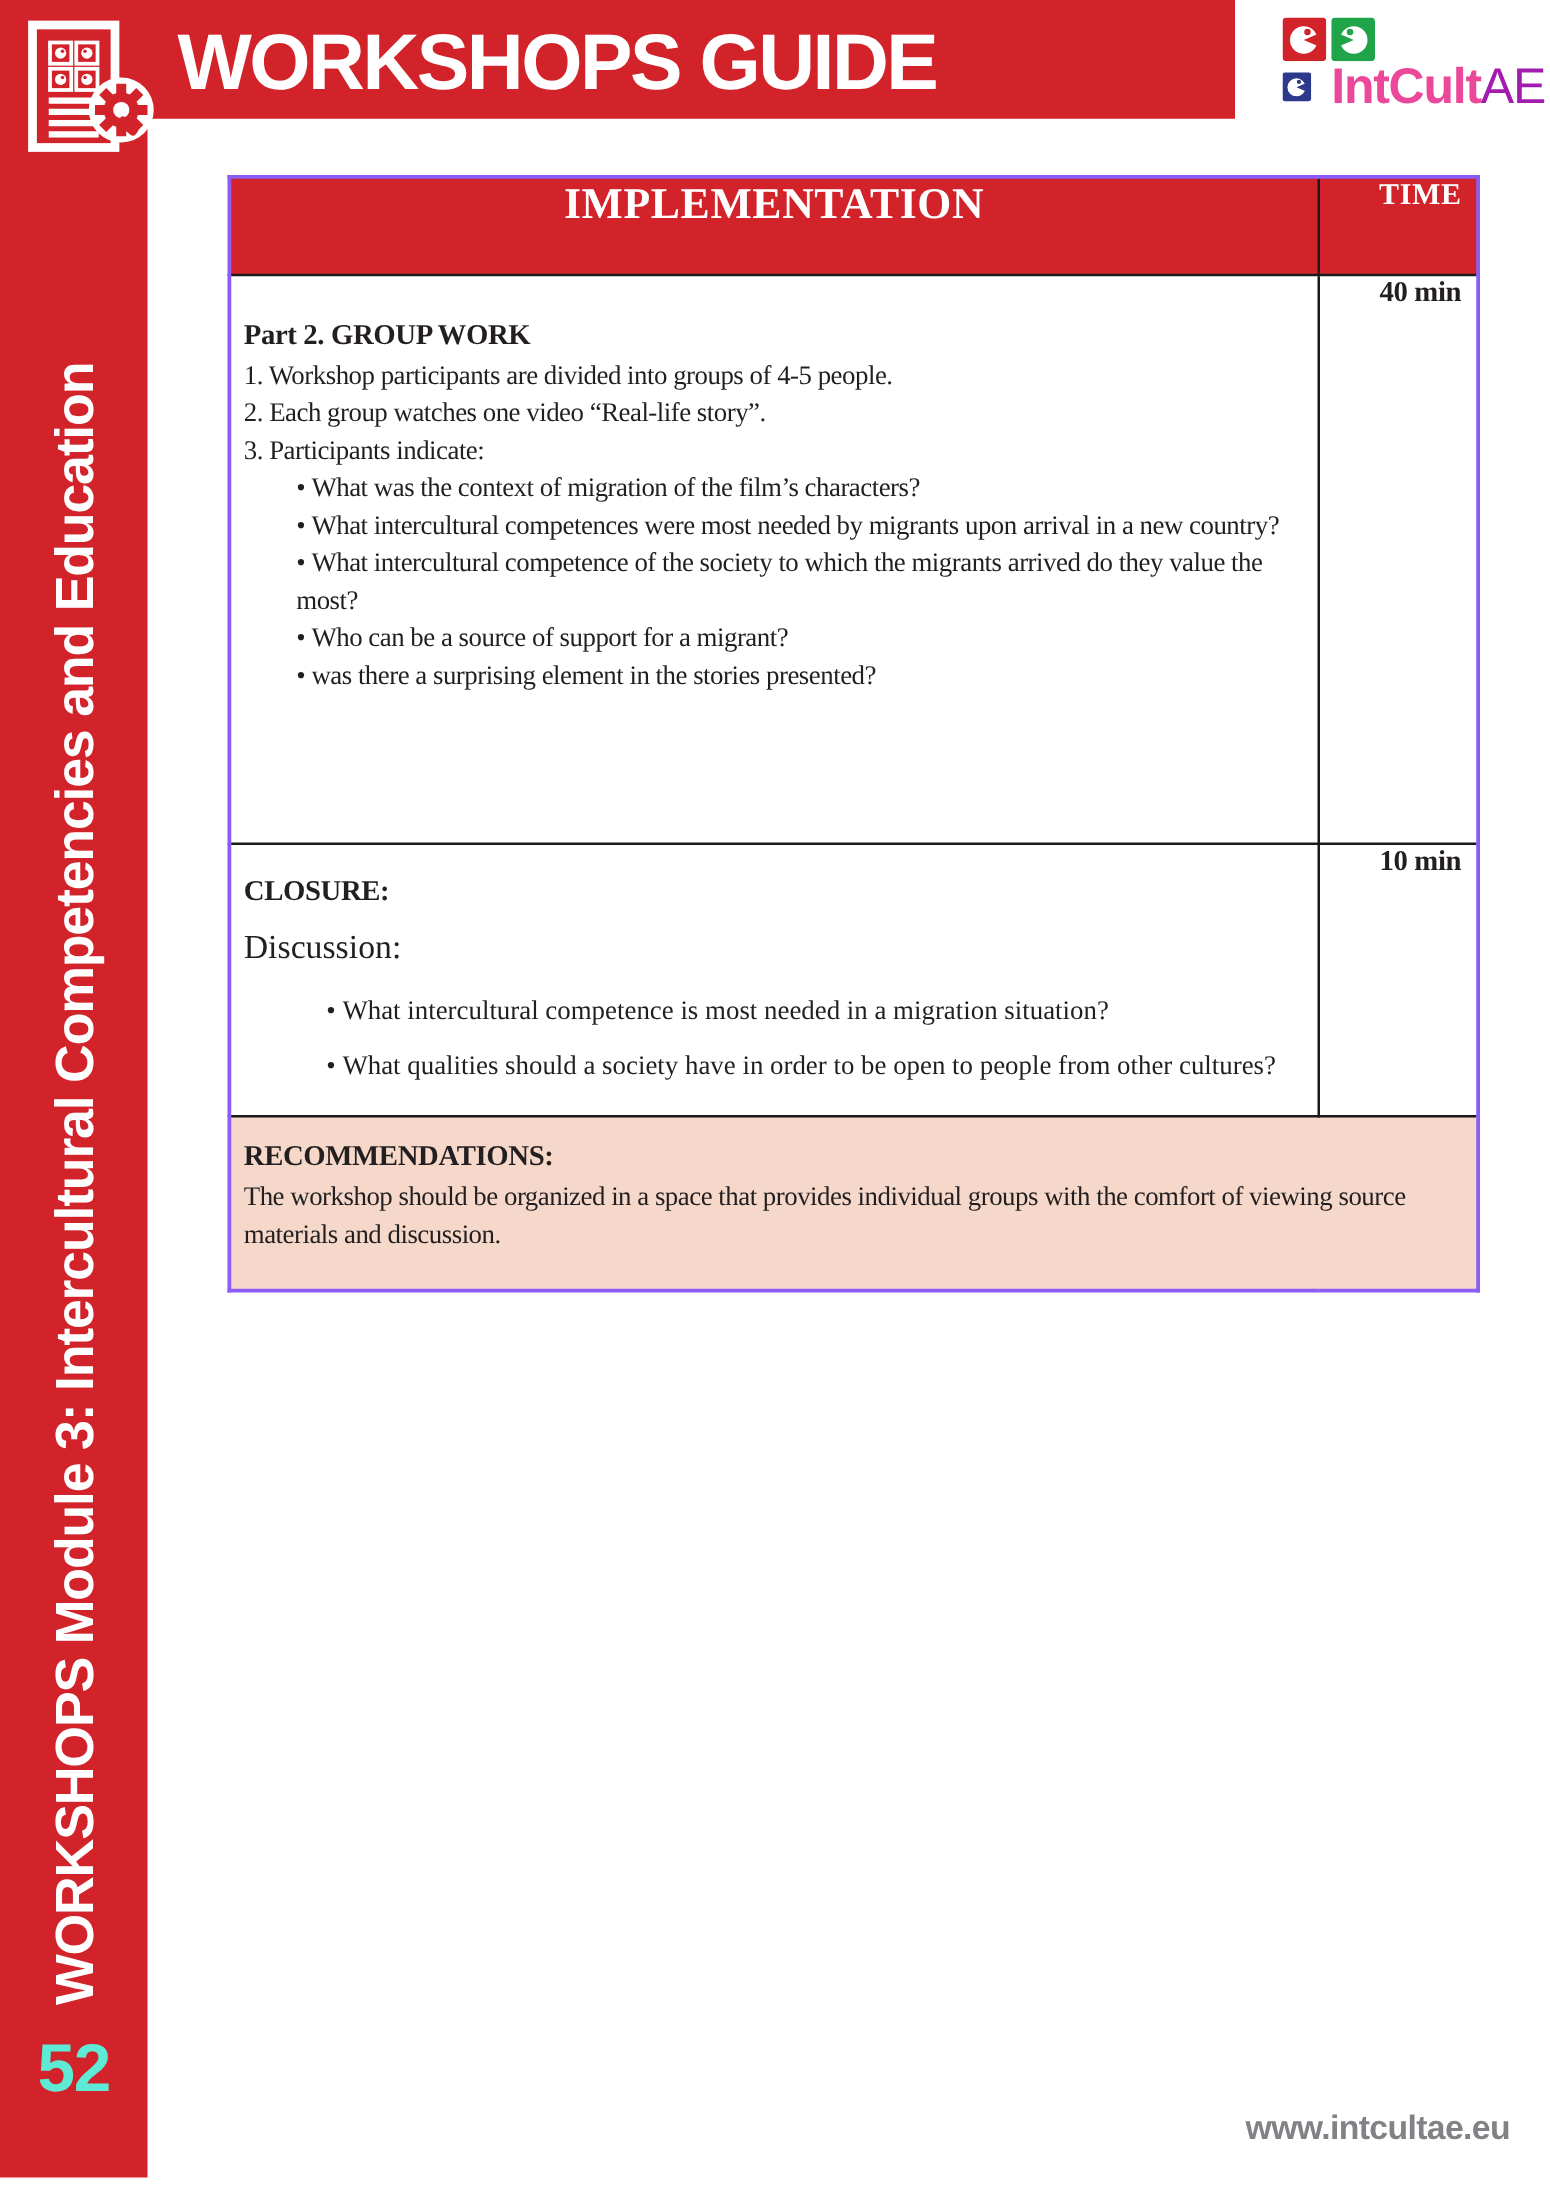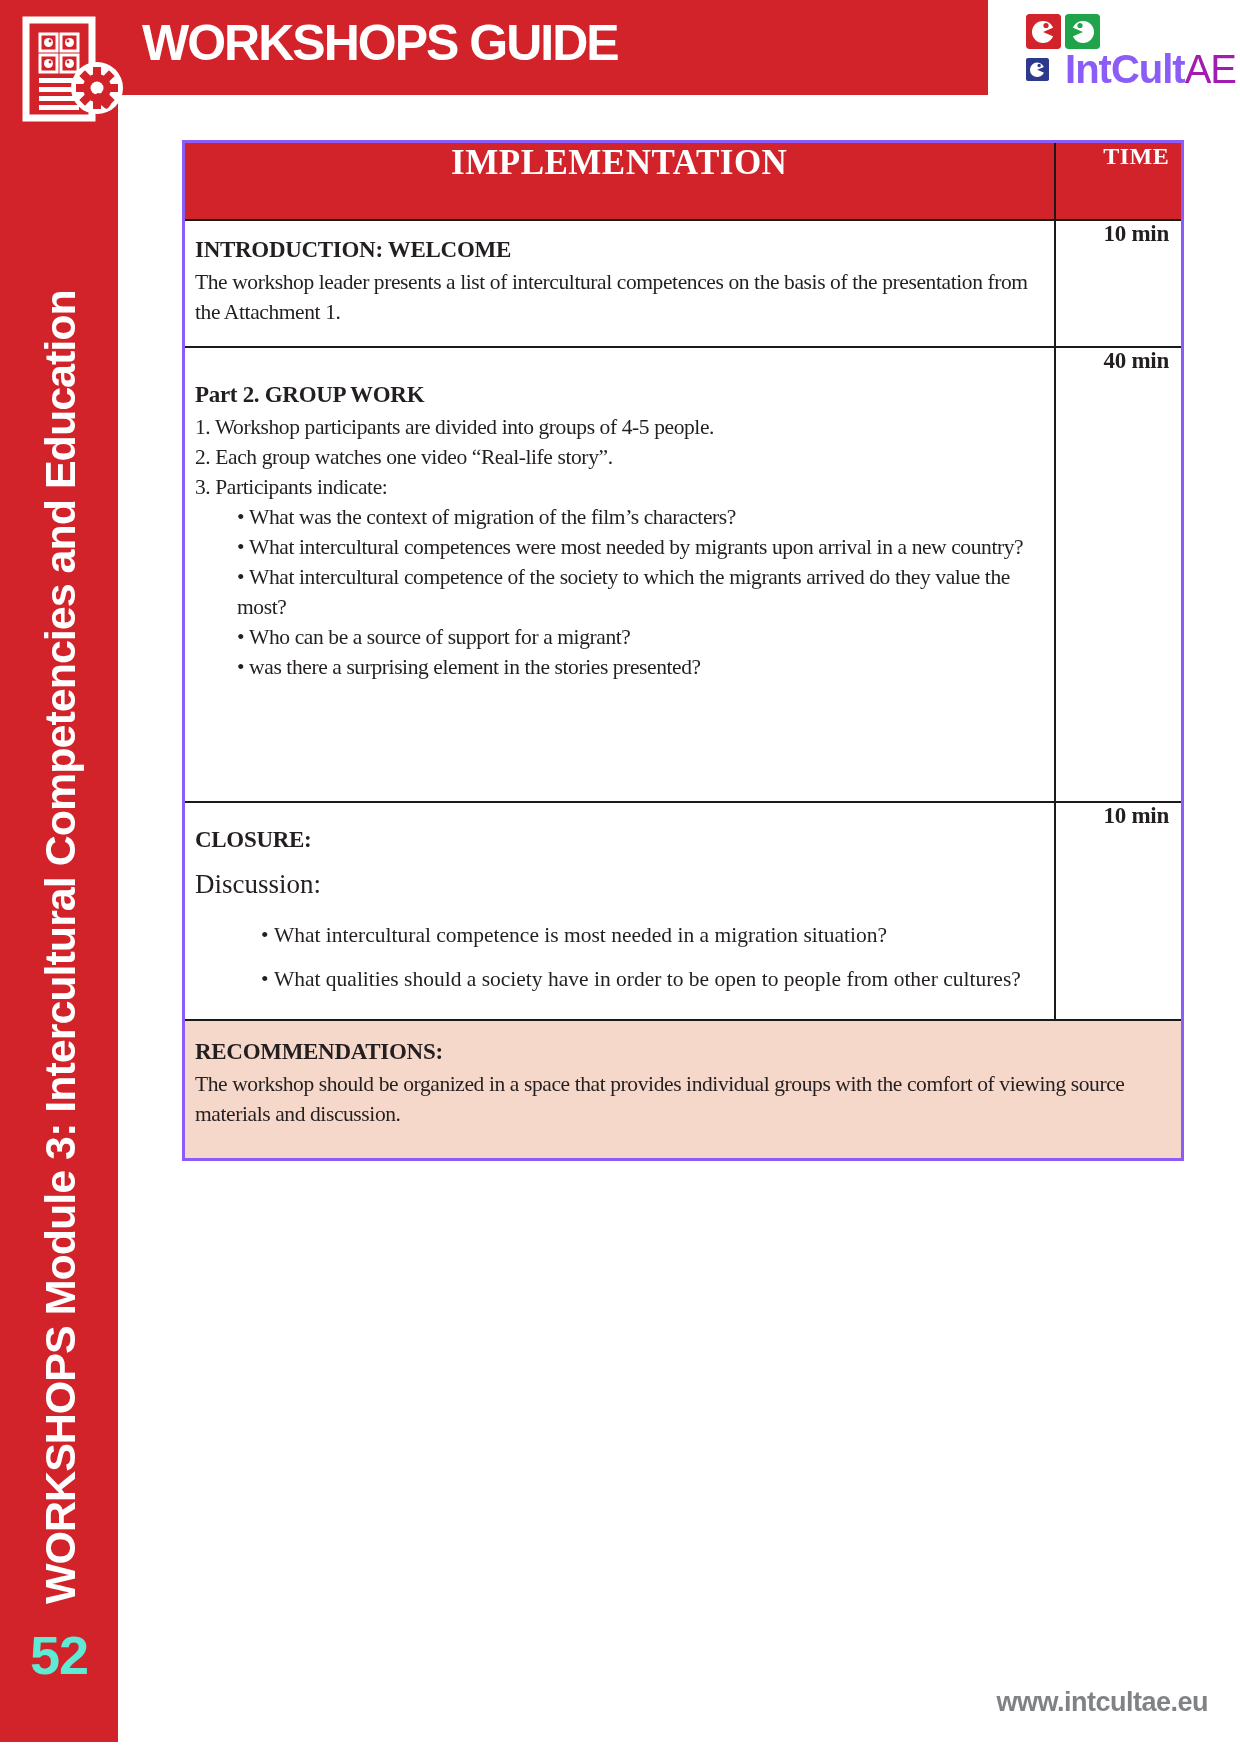--- a/index.html
+++ b/index.html
@@ -19,30 +19,30 @@
   }
   .page-number {
     position:absolute; left:26px; top:1624px; width:66px; text-align:center;
     font-size:54px; font-weight:bold; color:#5eead4; letter-spacing:-1px;
   }
 
   
   .banner { position:absolute; left:0; top:0; width:988px; height:95px; background:#d2232a; }
   .banner-title {
     position:absolute; left:142px; top:14px;
-    font-size:50px; font-weight:bold; color:#ffffff; letter-spacing:-2px; white-space:nowrap;
+    font-size:63px; font-weight:bold; color:#ffffff; letter-spacing:-2px; white-space:nowrap;
   }
   .banner-icon { position:absolute; left:18px; top:12px; width:106px; height:112px; }
 
   
   .logo { position:absolute; left:1026px; top:14px; width:210px; }
   .logo-row { display:flex; align-items:center; gap:4px; margin-bottom:3px; }
   .logo-sq { width:35px; height:35px; border-radius:3px; display:block; }
   .logo-text { font-size:40px; letter-spacing:-1px; white-space:nowrap; line-height:35px; }
-  .logo-text .b { font-weight:bold; color:#8b5cf6;margin-left:12px; }
+  .logo-text .b { font-weight:bold; color:#ec4899;margin-left:12px; }
   .logo-text .l { font-weight:normal; color:#a21caf; }
 
   
   .doc-table-wrap { position:absolute; left:182px; top:140px; width:988px; }
   table.doc { width:988px; border-collapse:collapse; table-layout:fixed; }
   table.doc td { border:2px solid #1a1a1a; vertical-align:top; }
   table.doc { border:3px solid #8b5cf6;font-family:Liberation Serif, serif; }
   td.col-main { width:871px; }
   td.col-time { width:128px; text-align:center; vertical-align:middle;padding-left:36px; }
 
@@ -171,29 +171,20 @@
       <tbody>
           <tr>
         <td class="col-main hdr">
           <span class="hdr-impl">IMPLEMENTATION</span>
         </td>
         <td class="col-time hdr">
           <span class="hdr-time">TIME</span>
         </td>
       </tr>
 
-      <tr>
-        <td class="col-main cell r1">
-          <div class="cell-heading">INTRODUCTION: WELCOME</div>
-          <div class="body-line cond">The workshop leader presents a list of intercultural competences on the basis of the presentation from the Attachment 1.</div>
-        </td>
-        <td class="col-time r1">
-          <span class="time-val">10 min</span>
-        </td>
-      </tr>
 
       <tr>
         <td class="col-main cell r2">
           <div class="cell-heading" style="margin-top:18px;">Part 2. GROUP WORK</div>
           <div class="num-line">1. Workshop participants are divided into groups of 4-5 people.</div>
           <div class="num-line">2. Each group watches one video “Real-life story”.</div>
           <div class="num-line">3. Participants indicate:</div>
           <div class="bullet2">What was the context of migration of the film’s characters?</div>
           <div class="bullet2">What intercultural competences were most needed by migrants upon arrival in a new country?</div>
           <div class="bullet2">What intercultural competence of the society to which the migrants arrived do they value the most?</div>

